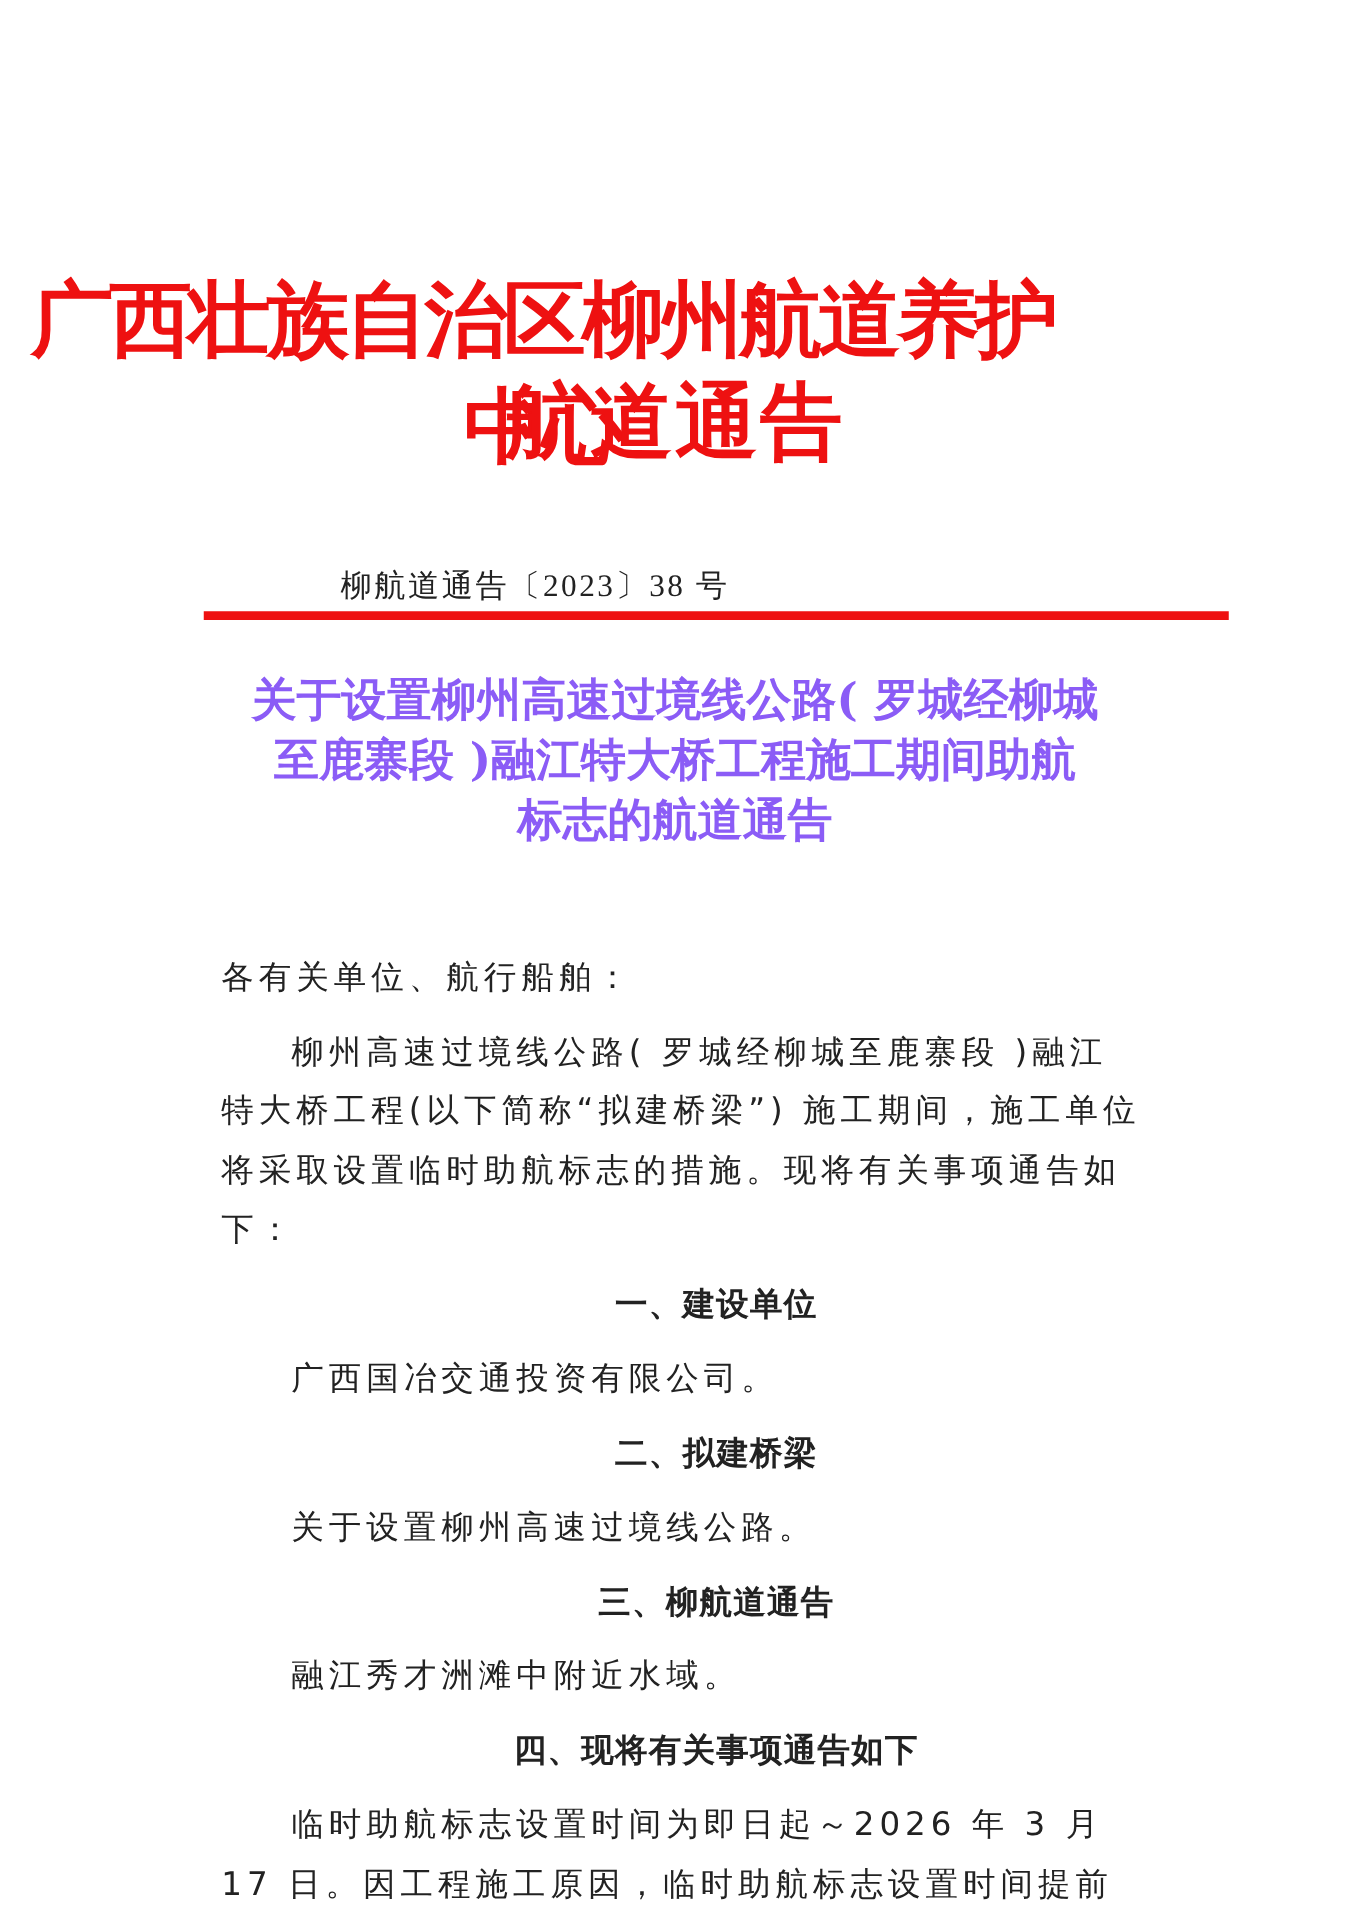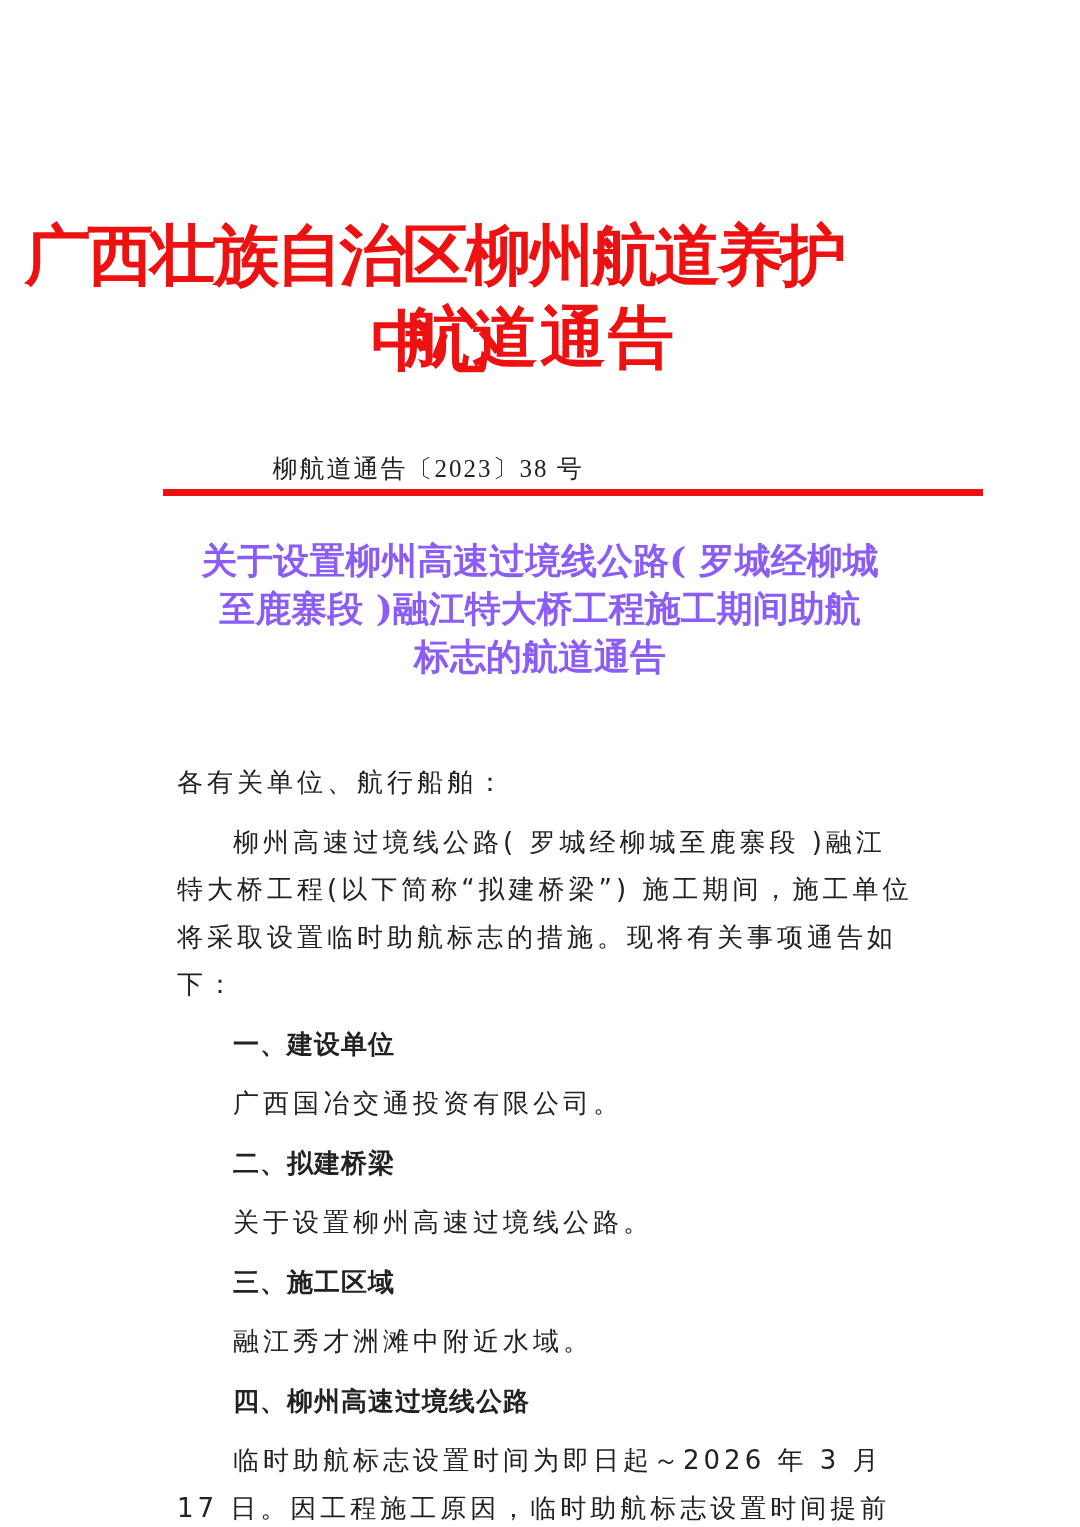--- a/index.html
+++ b/index.html
@@ -5,21 +5,21 @@
   html, body { margin:0; padding:0; background:#ffffff; }
   body { width:1080px; height:1527px; position:relative; overflow:hidden; font-family:"DejaVu Serif","Liberation Serif",serif; color:#111; }
   .hdr1 { position:absolute; left:0; width:868px; top:212px; text-align:center; color:#ee1111; font-family:"DejaVu Serif",serif; font-weight:bold; font-size:66px; letter-spacing:-3px; line-height:86px; }
   .hdr2 { position:absolute; left:0; width:1080px; top:294px; text-align:center; color:#ee1111; font-family:"DejaVu Serif",serif; font-weight:bold; font-size:66px; letter-spacing:2px; line-height:86px; }
   .docno { position:absolute; left:0; width:856px; top:452px; text-align:center; font-size:25px; letter-spacing:2px; color:#222; font-family:"Liberation Serif","DejaVu Serif",serif; }
   .redline { position:absolute; left:163px; top:489px; width:820px; height:7px; background:#ee1111; }
   .title { position:absolute; left:140px; width:800px; top:536px; text-align:center; font-weight:bold; font-size:36px; line-height:48px; color:#8b5cf6; font-family:"DejaVu Serif",serif; }
   .body { position:absolute; left:165px; width:760px; top:747px; font-size:26px; line-height:47.5px; color:#222; font-family:"DejaVu Sans",sans-serif; letter-spacing:4px; }
   .body p { margin:12px; }
   .indent { text-indent:56px; }
-  .secHead { font-weight:bold; padding-left:56px; letter-spacing:1px; font-family:"DejaVu Sans",sans-serif; }
+  .secHead { font-weight:bold; padding-left:56px; letter-spacing:1px; font-family:"DejaVu Sans",sans-serif;text-align:center; }
   .secBody { padding-left:56px; }
 </style>
 </head>
 <body>
 
 <div class="hdr1">广西壮族自治区柳州航道养护中心</div>
 <div class="hdr2">航道通告</div>
 <div class="docno">柳航道通告〔2023〕38 号</div>
 <div class="redline"></div>
 
@@ -29,17 +29,17 @@
   <div>标志的航道通告</div>
 </div>
 
 <div class="body">
   <p>各有关单位、航行船舶：</p>
   <p class="indent">柳州高速过境线公路(  罗城经柳城至鹿寨段  )融江特大桥工程(以下简称“拟建桥梁”) 施工期间，施工单位将采取设置临时助航标志的措施。现将有关事项通告如下：</p>
   <p class="secHead">一、建设单位</p>
   <p class="secBody">广西国冶交通投资有限公司。</p>
   <p class="secHead">二、拟建桥梁</p>
   <p class="secBody">关于设置柳州高速过境线公路。</p>
-  <p class="secHead">三、施工区域</p>
+  <p class="secHead">三、柳航道通告</p>
   <p class="secBody">融江秀才洲滩中附近水域。</p>
-  <p class="secHead">四、柳州高速过境线公路</p>
+  <p class="secHead">四、现将有关事项通告如下</p>
   <p class="indent">临时助航标志设置时间为即日起～2026 年 3 月 17 日。因工程施工原因，临时助航标志设置时间提前结束或延期，</p>
 </div>
 
 </body></html>

